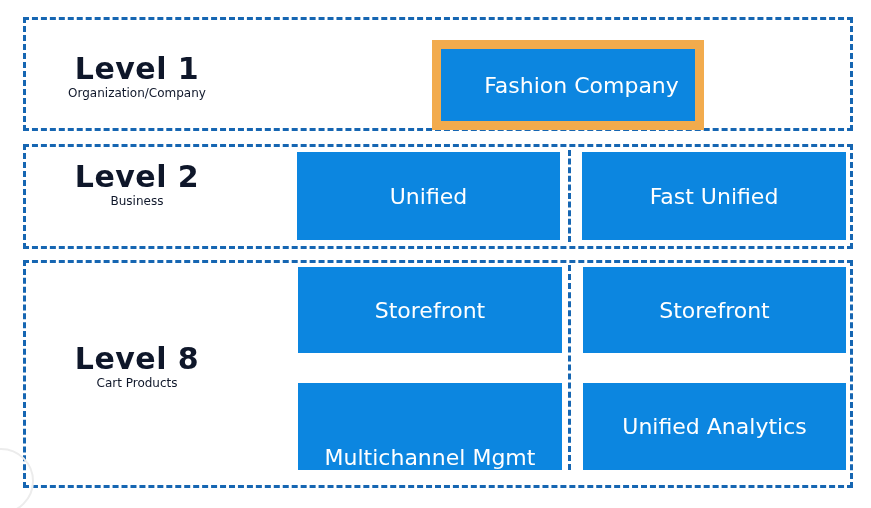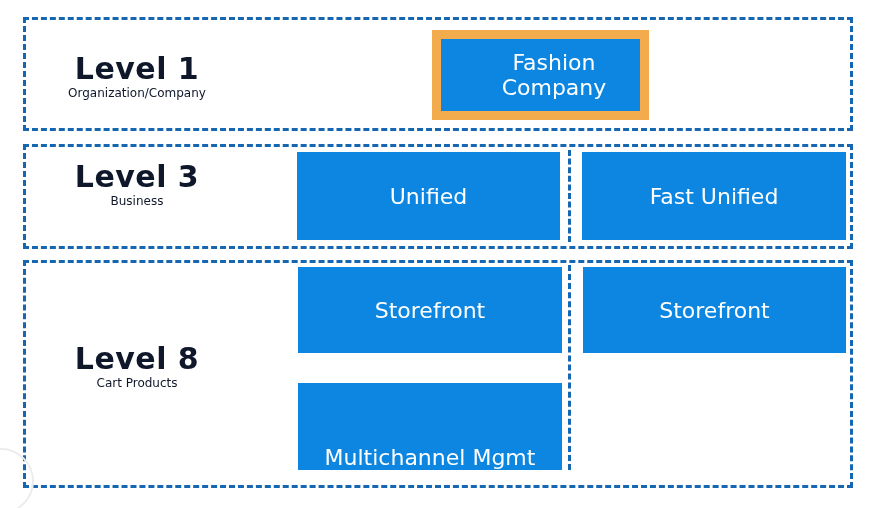--- a/index.html
+++ b/index.html
@@ -55,21 +55,21 @@
     color: #ffffff;
     display: flex;
     align-items: center;
     justify-content: center;
     font-size: 22px;
     box-sizing: border-box;
     text-align: center;
     cursor: default;
   }
   .node-root {
-    left: 432px; top: 30px; width: 217px; height: 90px;
+    left: 432px; top: 40px; width: 272px; height: 90px;
     border: 9px solid #f2ab4d;
     padding-left: 27px;
   }
   .node-kidswear    { left: 297px; top: 152px; width: 263px; height: 88px; }
   .node-fastfashion { left: 582px; top: 152px; width: 264px; height: 88px; }
   .node-store-l     { left: 298px; top: 267px; width: 264px; height: 86px; }
   .node-store-r     { left: 583px; top: 267px; width: 263px; height: 86px; }
   .node-multi       { left: 298px; top: 383px; width: 264px; height: 87px; align-items: flex-end; }
   .node-unified     { left: 583px; top: 383px; width: 263px; height: 87px; }
 
@@ -102,21 +102,21 @@
   <div class="tier tier3"></div>
 
   <div class="col-divider divider2"></div>
   <div class="col-divider divider3"></div>
 
   <div class="tier-label label1">
     <div class="title">Level 1</div>
     <div class="subtitle">Organization/Company</div>
   </div>
   <div class="tier-label label2">
-    <div class="title">Level 3</div>
+    <div class="title">Level 2</div>
     <div class="subtitle">Business</div>
   </div>
   <div class="tier-label label3">
     <div class="title">Level 8</div>
     <div class="subtitle">Cart Products</div>
   </div>
 
   <div class="node node-root">
     <span>Fashion Company</span>
   </div>
@@ -130,16 +130,19 @@
 
   <div class="node node-store-l">
     <span>Storefront</span>
   </div>
   <div class="node node-store-r">
     <span>Storefront</span>
   </div>
   <div class="node node-multi">
     <span>Multichannel Mgmt</span>
   </div>
+  <div class="node node-unified">
+    <span>Unified Analytics</span>
+  </div>
 
   <div class="watermark-circle"></div>
 
 </div>
 
 </body></html>

